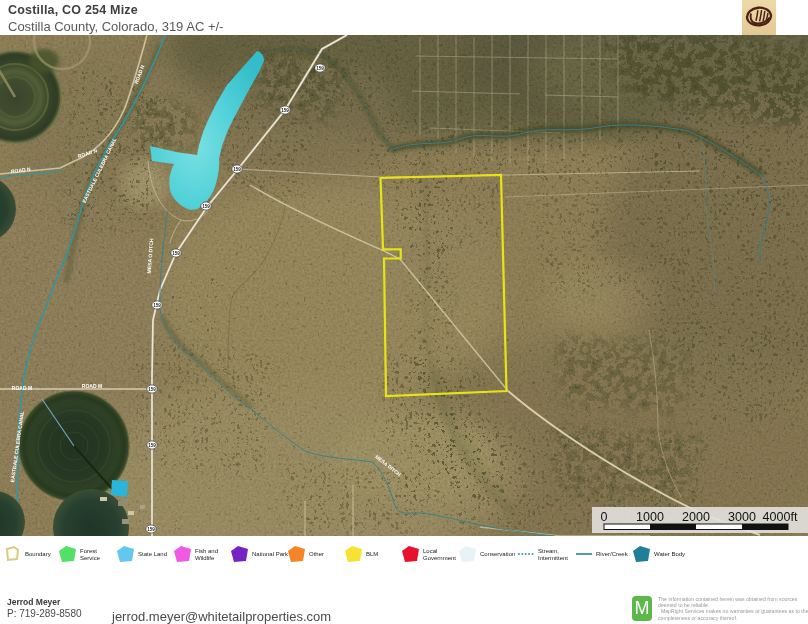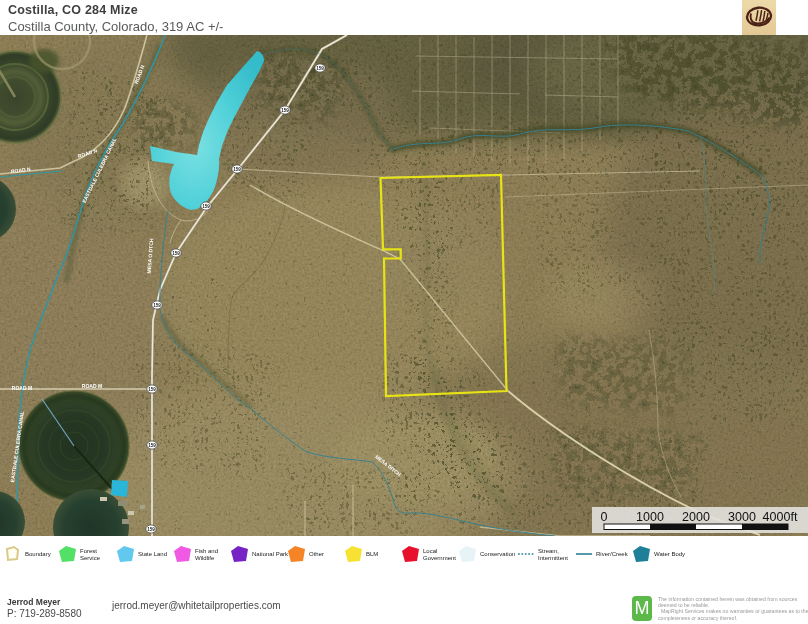--- a/index.html
+++ b/index.html
@@ -2,21 +2,21 @@
 <html><head>
 <meta charset="utf-8">
 <style>
   html,body{margin:0;padding:0;background:#fff;}
   body{width:808px;height:624px;font-family:"Liberation Sans",sans-serif;position:relative;overflow:hidden;}
   .abs{position:absolute;}
 </style>
 </head>
 <body>
 
-<div class="abs" style="left:8px;top:3px;font-size:12.5px;font-weight:bold;color:#3f3f3f;letter-spacing:0.2px;">Costilla, CO 284 Mize</div>
+<div class="abs" style="left:8px;top:3px;font-size:12.5px;font-weight:bold;color:#3f3f3f;letter-spacing:0.2px;">Costilla, CO 254 Mize</div>
 
 <div class="abs" style="left:8px;top:19px;font-size:13px;color:#58595b;">Costilla County, Colorado, 319 AC +/-</div>
 
 <div class="abs" style="left:742px;top:0;width:34px;height:36px;background:linear-gradient(180deg,#eddaa9,#e2c894);">
 <svg width="34" height="36" viewBox="0 0 34 36">
   <ellipse cx="17" cy="16.5" rx="12" ry="8.8" fill="none" stroke="#4a2114" stroke-width="2.3" transform="rotate(-6 17 16.5)"></ellipse>
   <path d="M9,13.5 C8.2,17 8.6,20 10.5,21.8 C13,23.8 18,23.6 22,22.2 C24.5,21.2 26.5,19.5 27.6,17.5" fill="none" stroke="#4a2114" stroke-width="1.9"></path>
   <path d="M14,20.8 C14.8,17.5 15.6,13.8 15.8,10.3" fill="none" stroke="#4a2114" stroke-width="1.5"></path>
   <path d="M17.6,21.3 C18.4,17.6 19.2,13.4 19.6,10.1" fill="none" stroke="#4a2114" stroke-width="1.5"></path>
   <path d="M21,21.6 C21.8,18 22.5,14.4 22.8,11" fill="none" stroke="#4a2114" stroke-width="1.5"></path>
@@ -351,18 +351,18 @@
   <text x="654" y="20" font-size="6" fill="#222">Water Body</text>
 </svg>
 </div>
 
 <div class="abs" style="left:0;top:572px;width:808px;height:52px;background:#fff;">
 
   <div class="abs" style="left:7px;top:25px;font-size:8.5px;font-weight:bold;color:#3a3a3a;text-align:right;">Jerrod Meyer</div>
 
   <div class="abs" style="left:7px;top:36px;font-size:10px;color:#4a4a4a;">P: 719-289-8580</div>
 
-  <div class="abs" style="left:89px;top:28px;font-size:10px;color:#4a4a4a;padding-left:23px;">jerrod.meyer@whitetailproperties.com</div>
+  <div class="abs" style="left:89px;top:37px;font-size:13px;color:#4a4a4a;padding-left:23px;">jerrod.meyer@whitetailproperties.com</div>
 
   <div class="abs" style="left:632px;top:24px;width:20px;height:25px;background:#5cb848;border-radius:4px;color:#fff;font-size:18px;font-weight:normal;text-align:center;line-height:25px;font-family:'Liberation Sans',sans-serif;">M</div>
 
   <div class="abs" style="left:658px;top:23.5px;width:170px;font-size:5.2px;line-height:6.4px;color:#9a9a9a;white-space:nowrap;">The information contained herein was obtained from sources<br>deemed to be reliable.<br>&nbsp;&nbsp;MapRight Services makes no warranties or guarantees as to the<br>completeness or accuracy thereof.</div>
 </div>
 
 </body></html>

